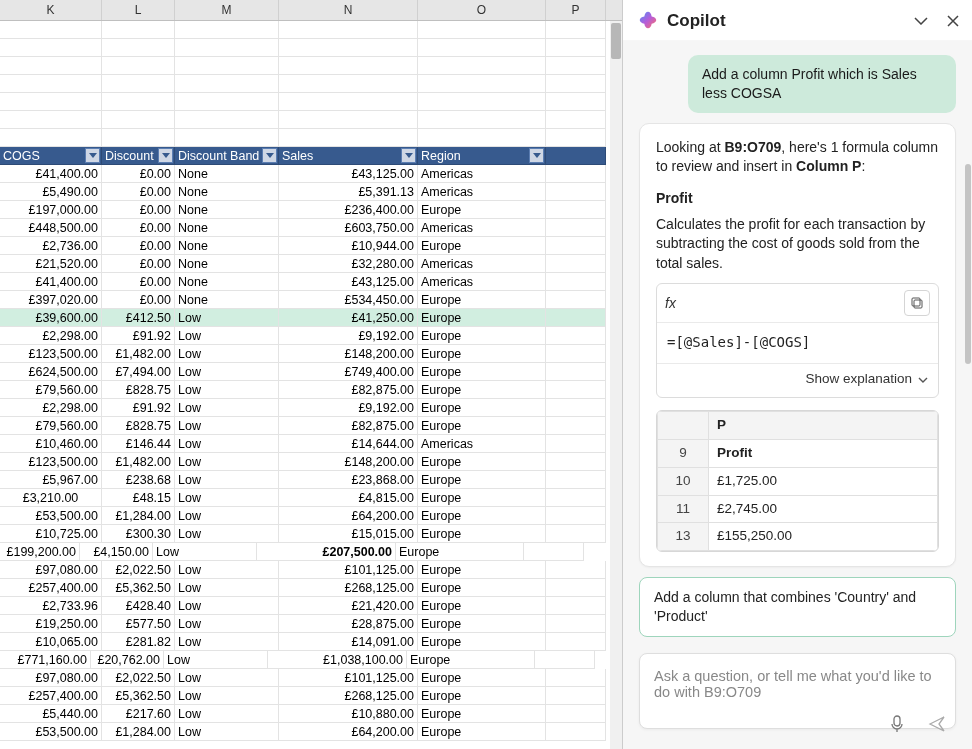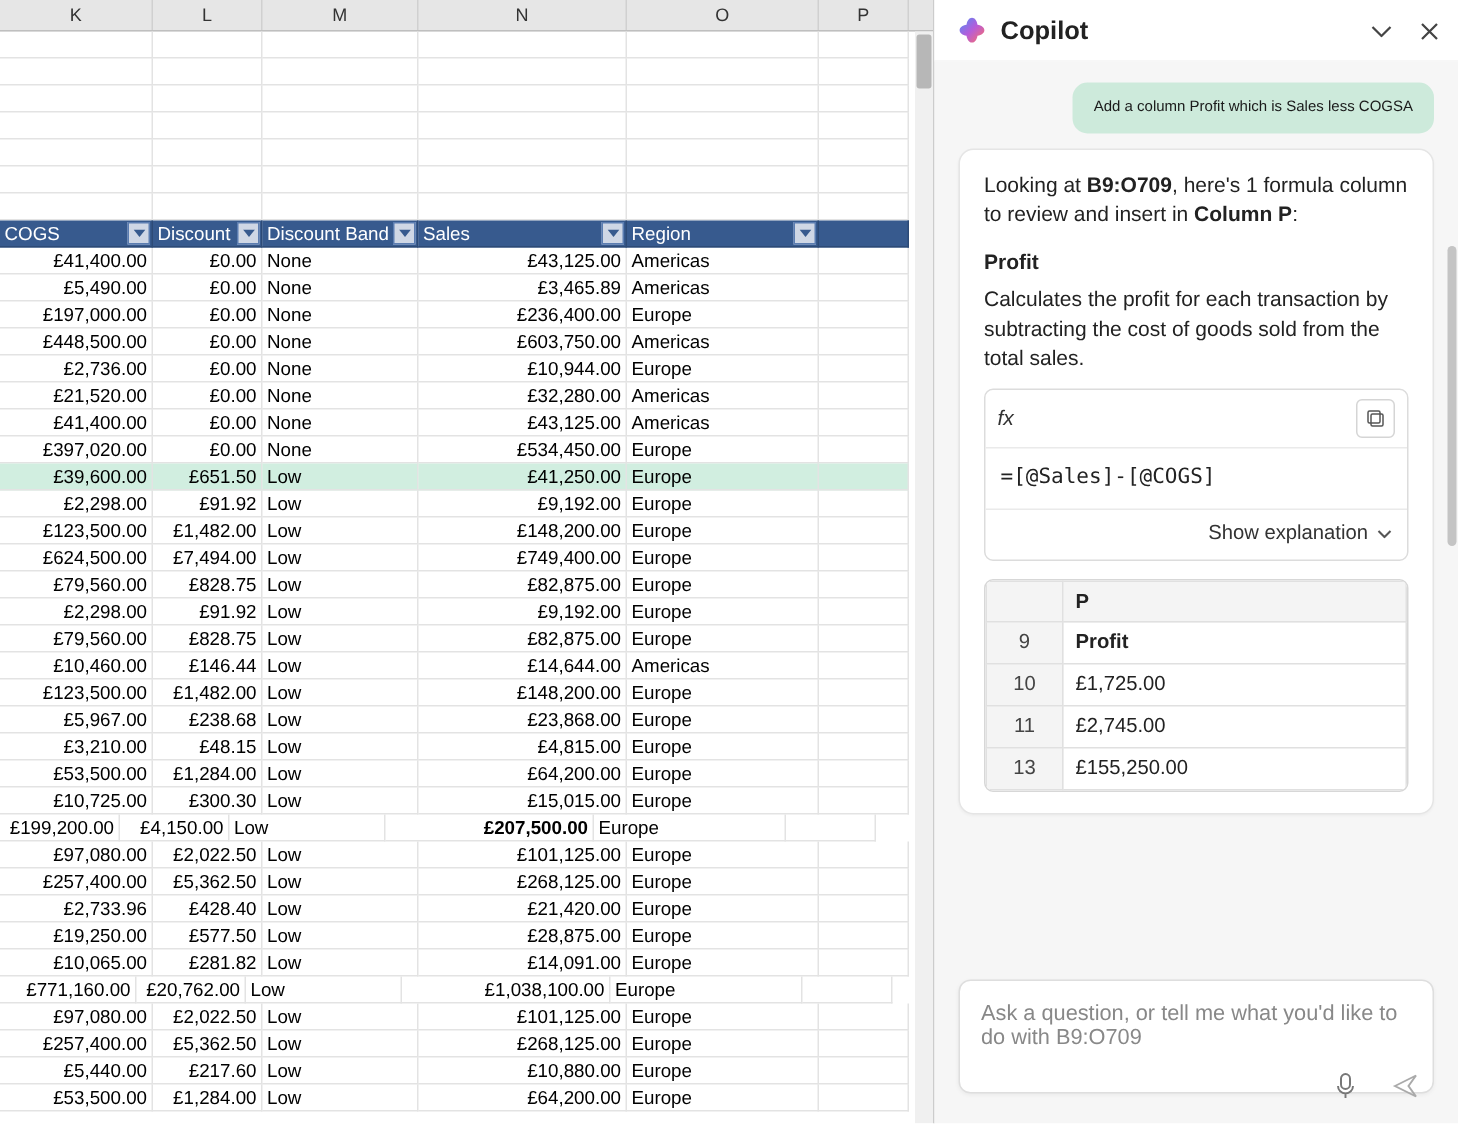--- a/index.html
+++ b/index.html
@@ -129,21 +129,21 @@
     padding: 14px 16px 6px 16px;
     display: flex;
     flex-direction: column;
     gap: 10px;
   }
   .user-msg {
     align-self: flex-end;
     background: #cdeadb;
     border-radius: 10px;
     padding: 10px 14px;
-    font-size: 10px;
+    font-size: 14px;
     max-width: 240px;
     line-height: 1.35;
     color: #1a1a1a;
   }
   .bot-card {
     background: #fff;
     border: 1px solid #e5e5e5;
     border-radius: 10px;
     padding: 14px 16px;
     font-size: 14px;
@@ -364,21 +364,21 @@
         <div class="cell num" style="width: 73px;">£0.00</div>
         <div class="cell txt" style="width: 104px;">None</div>
         <div class="cell num" style="width: 139px;">£43,125.00</div>
         <div class="cell txt" style="width: 128px;">Americas</div>
         <div class="cell txt" style="width: 60px;"></div>
       </div>
       <div class="row">
         <div class="cell num" style="width: 102px;">£5,490.00</div>
         <div class="cell num" style="width: 73px;">£0.00</div>
         <div class="cell txt" style="width: 104px;">None</div>
-        <div class="cell num" style="width: 139px;">£3,465.89</div>
+        <div class="cell num" style="width: 139px;">£5,391.13</div>
         <div class="cell txt" style="width: 128px;">Americas</div>
         <div class="cell txt" style="width: 60px;"></div>
       </div>
       <div class="row">
         <div class="cell num" style="width: 102px;">£197,000.00</div>
         <div class="cell num" style="width: 73px;">£0.00</div>
         <div class="cell txt" style="width: 104px;">None</div>
         <div class="cell num" style="width: 139px;">£236,400.00</div>
         <div class="cell txt" style="width: 128px;">Europe</div>
         <div class="cell txt" style="width: 60px;"></div>
@@ -418,21 +418,21 @@
       <div class="row">
         <div class="cell num" style="width: 102px;">£397,020.00</div>
         <div class="cell num" style="width: 73px;">£0.00</div>
         <div class="cell txt" style="width: 104px;">None</div>
         <div class="cell num" style="width: 139px;">£534,450.00</div>
         <div class="cell txt" style="width: 128px;">Europe</div>
         <div class="cell txt" style="width: 60px;"></div>
       </div>
       <div class="row highlighted">
         <div class="cell num" style="width: 102px;">£39,600.00</div>
-        <div class="cell num" style="width: 73px;">£651.50</div>
+        <div class="cell num" style="width: 73px;">£412.50</div>
         <div class="cell txt" style="width: 104px;">Low</div>
         <div class="cell num" style="width: 139px;">£41,250.00</div>
         <div class="cell txt" style="width: 128px;">Europe</div>
         <div class="cell txt" style="width: 60px;"></div>
       </div>
       <div class="row">
         <div class="cell num" style="width: 102px;">£2,298.00</div>
         <div class="cell num" style="width: 73px;">£91.92</div>
         <div class="cell txt" style="width: 104px;">Low</div>
         <div class="cell num" style="width: 139px;">£9,192.00</div>
@@ -497,21 +497,21 @@
       </div>
       <div class="row">
         <div class="cell num" style="width: 102px;">£5,967.00</div>
         <div class="cell num" style="width: 73px;">£238.68</div>
         <div class="cell txt" style="width: 104px;">Low</div>
         <div class="cell num" style="width: 139px;">£23,868.00</div>
         <div class="cell txt" style="width: 128px;">Europe</div>
         <div class="cell txt" style="width: 60px;"></div>
       </div>
       <div class="row">
-        <div class="cell num" style="width: 102px;">£3,210.00</div>
+        <div class="cell num" style="width: 102px; text-align: center;">£3,210.00</div>
         <div class="cell num" style="width: 73px;">£48.15</div>
         <div class="cell txt" style="width: 104px;">Low</div>
         <div class="cell num" style="width: 139px;">£4,815.00</div>
         <div class="cell txt" style="width: 128px;">Europe</div>
         <div class="cell txt" style="width: 60px;"></div>
       </div>
       <div class="row">
         <div class="cell num" style="width: 102px;">£53,500.00</div>
         <div class="cell num" style="width: 73px;">£1,284.00</div>
         <div class="cell txt" style="width: 104px;">Low</div>
@@ -701,20 +701,21 @@
               </tr>
               <tr>
                 <td class="rh">13</td>
                 <td>£155,250.00</td>
               </tr>
             </tbody>
           </table>
       </div>
     </div>
 
+    <div class="sugg-chip">Add a column that combines 'Country' and 'Product'</div>
 
   </div>
 
   <div class="input-box">
     <span>Ask a question, or tell me what you'd like to do with B9:O709</span>
   </div>
   <div class="input-tools">
     <span>
       <svg viewBox="0 0 14 18" width="14" height="18">
           <rect x="4" y="1" width="6" height="10" rx="3" fill="none" stroke="#777" stroke-width="1.3"></rect>

